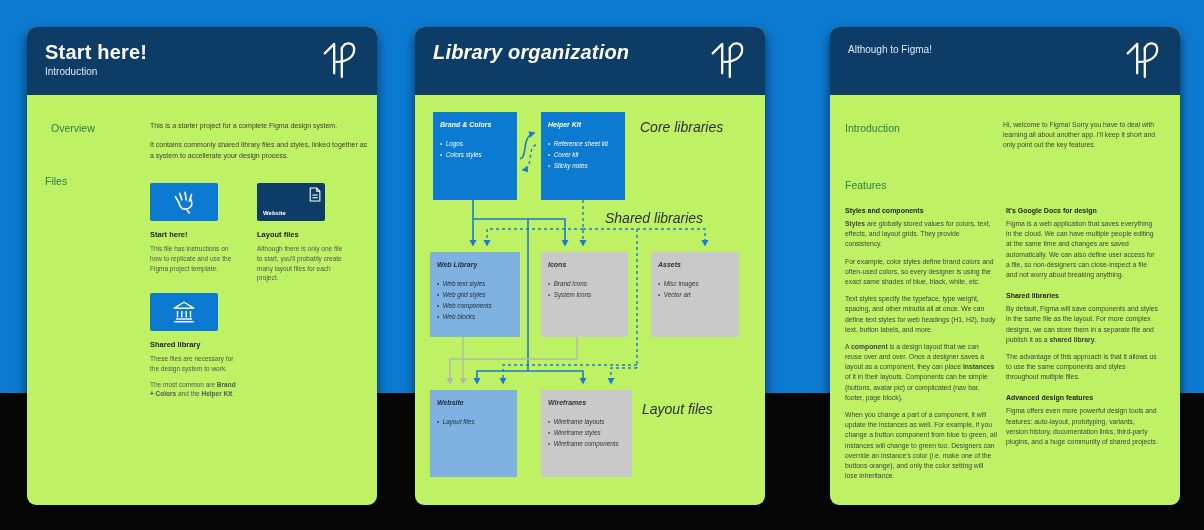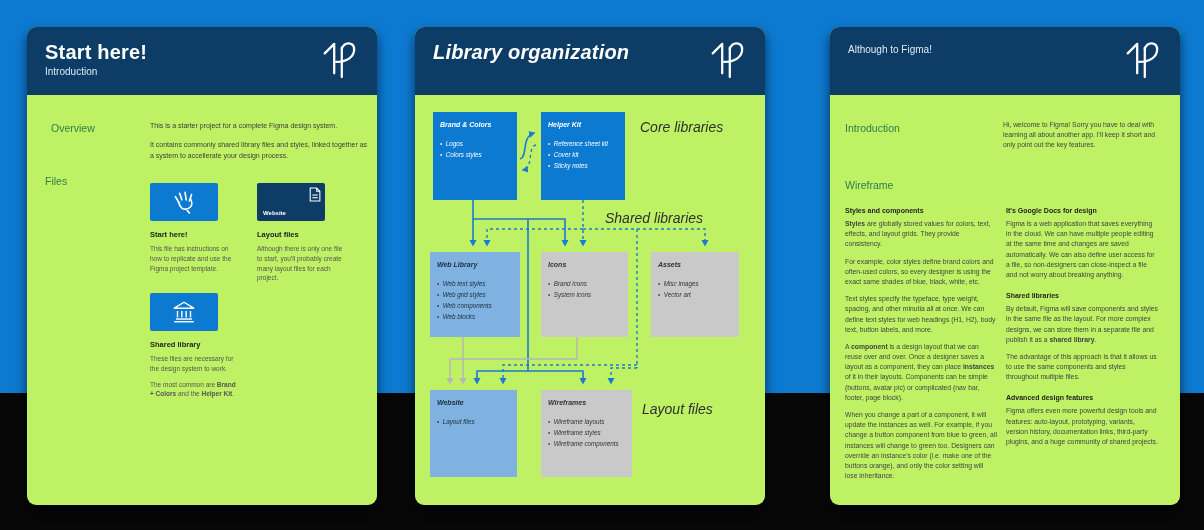--- a/index.html
+++ b/index.html
@@ -235,21 +235,21 @@
           <path d="M24 11 C27 3 37 4 37 12 C37 20 29 25 18 25"></path>
         </g>
       </svg>
     </div>
 
     <div class="sec-label" style="left:15px;top:95px;">Introduction</div>
     <div style="position:absolute;left:173px;top:93px;width:158px;">
       <p class="feat-p">Hi, welcome to Figma! Sorry you have to deal with learning all about another app. I'll keep it short and only point out the key features.</p>
     </div>
 
-    <div class="sec-label" style="left:15px;top:152px;">Wireframe</div>
+    <div class="sec-label" style="left:15px;top:152px;">Features</div>
 
     <div class="col" style="left:15px;top:180px;width:152px;">
       <div class="feat-h first">Styles and components</div>
       <p class="feat-p"><b>Styles</b> are globally stored values for colors, text, effects, and layout grids. They provide consistency.</p>
       <p class="feat-p">For example, color styles define brand colors and often-used colors, so every designer is using the exact same shades of blue, black, white, etc.</p>
       <p class="feat-p">Text styles specify the typeface, type weight, spacing, and other minutia all at once. We can define text styles for web headings (H1, H2), body text, button labels, and more.</p>
       <p class="feat-p">A <b>component</b> is a design layout that we can reuse over and over. Once a designer saves a layout as a component, they can place <b>instances</b> of it in their layouts. Components can be simple (buttons, avatar pic) or complicated (nav bar, footer, page block).</p>
       <p class="feat-p">When you change a part of a component, it will update the instances as well. For example, if you change a button component from blue to green, all instances will change to green too. Designers can override an instance's color (i.e. make one of the buttons orange), and only the color setting will lose inheritance.</p>
     </div>
 

